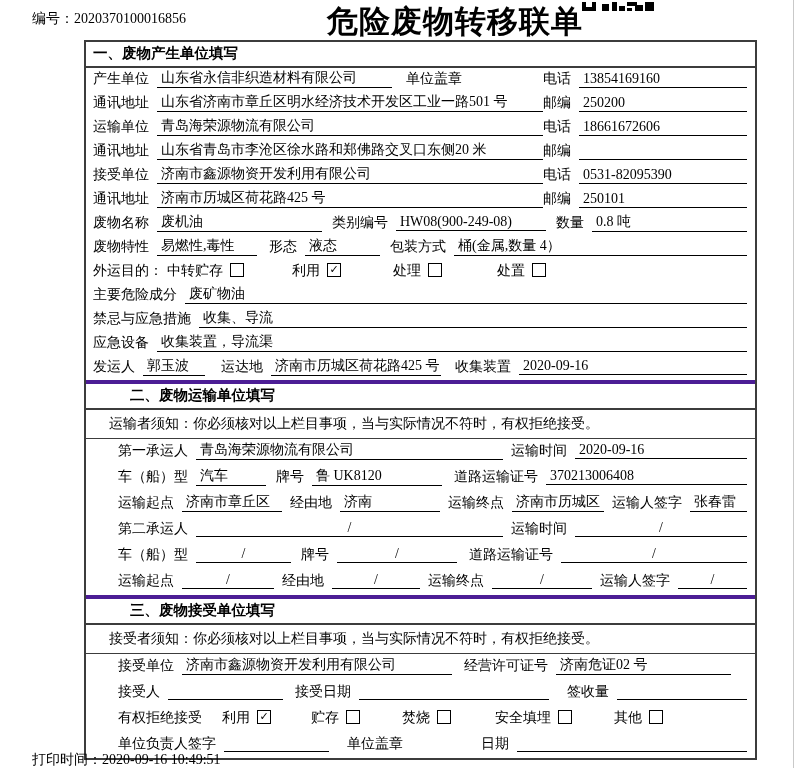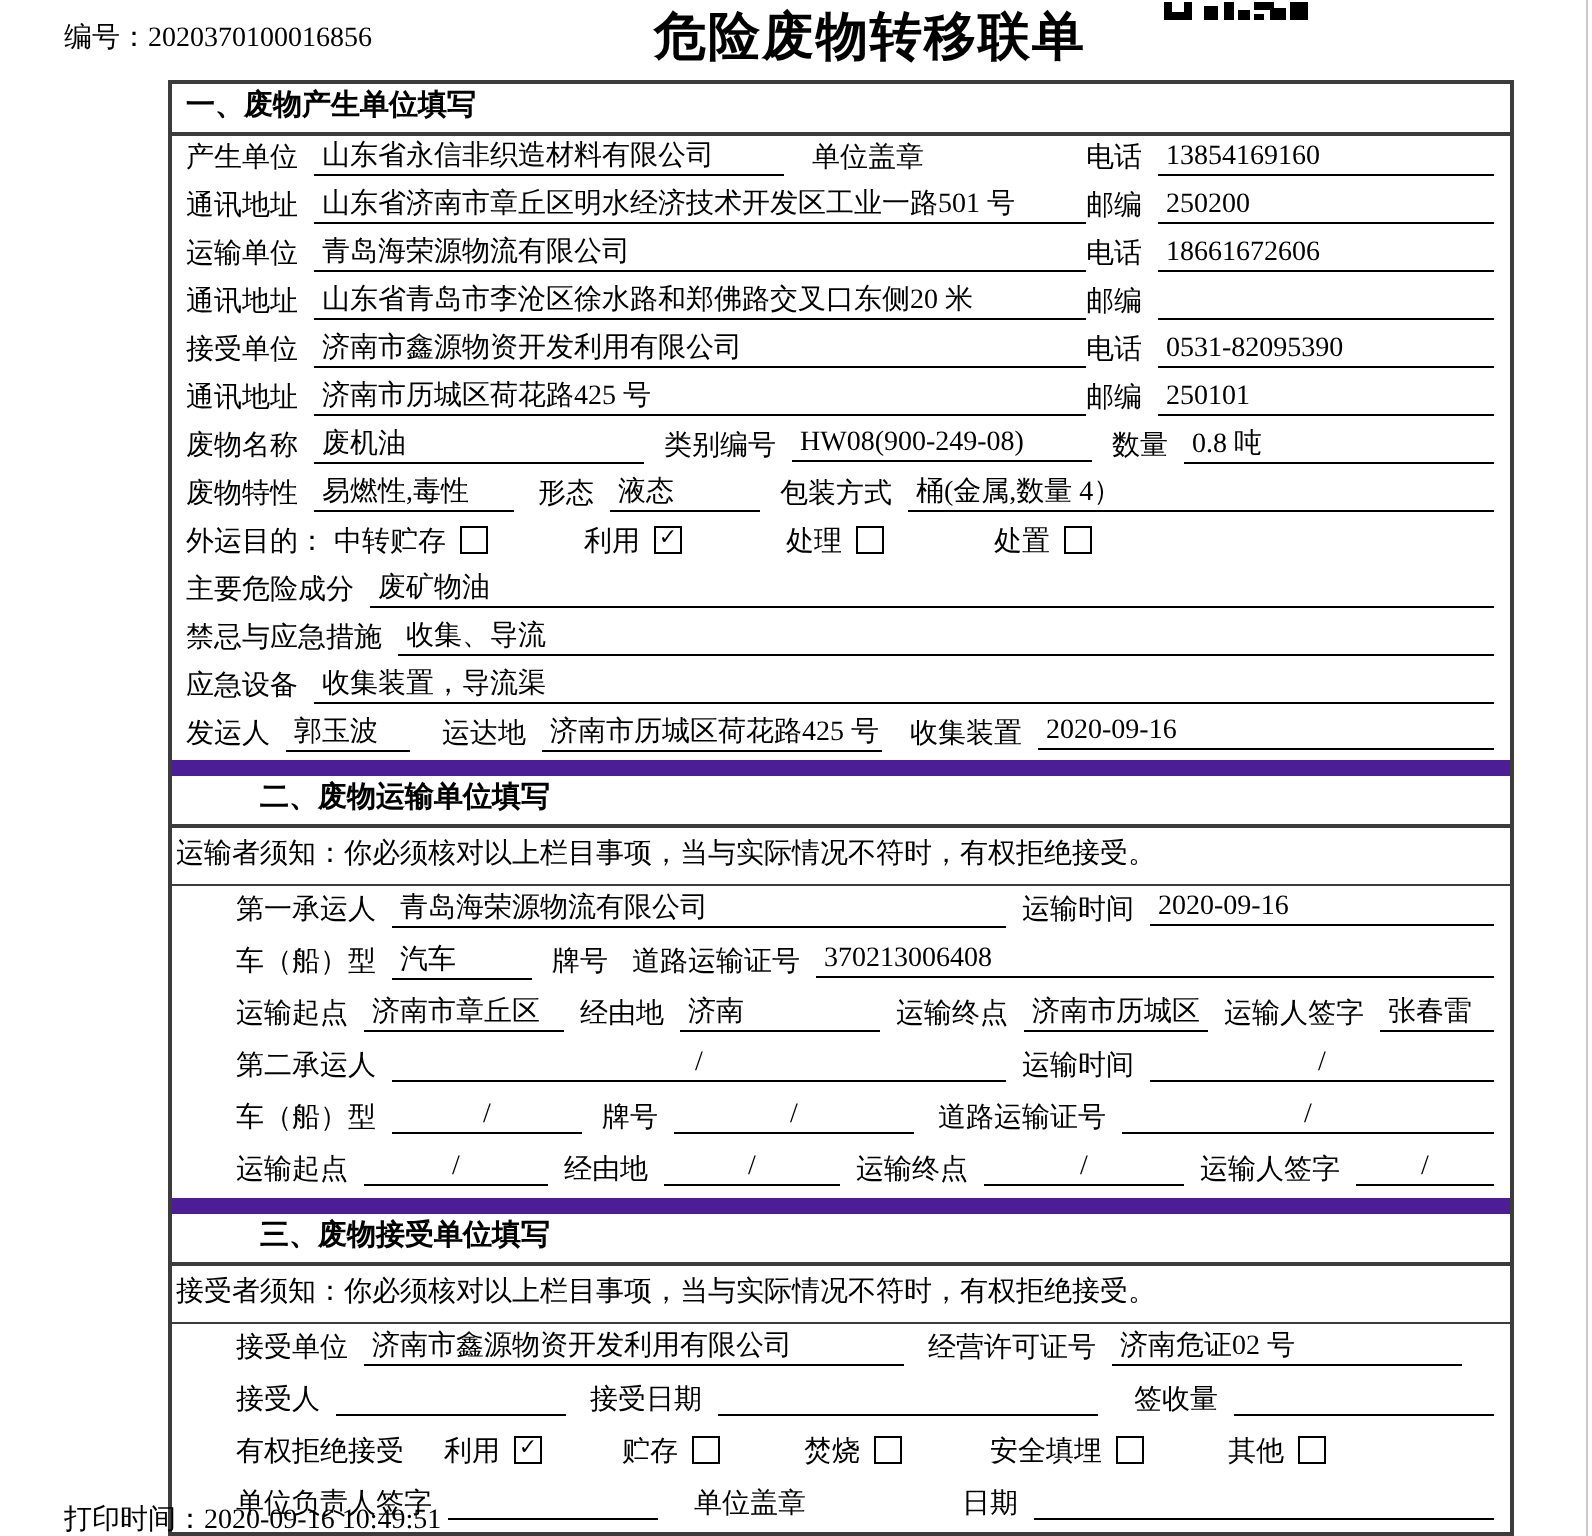--- a/index.html
+++ b/index.html
@@ -5,27 +5,27 @@
   html,body{margin:0;padding:0;}
   body{
     width:796px;height:768px;background:#ffffff;color:#000;
     font-family:"Liberation Serif","DejaVu Serif",serif;
     font-size:14px;position:relative;overflow:hidden;
   }
   .page-edge{position:absolute;right:2px;top:0;width:1px;height:768px;background:#c9c9c9;}
   
   .hdr{position:relative;height:38px;}
   .serial{position:absolute;left:32px;top:10px;white-space:nowrap;}
-  .form-title{position:absolute;left:327px;top:1px;font-size:26px;font-weight:bold;letter-spacing:1px;white-space:nowrap;}
+  .form-title{position:absolute;left:327px;top:1px;font-size:31px;font-weight:bold;letter-spacing:1px;white-space:nowrap;}
   .qr{position:absolute;left:582px;top:0;}
   
   .tbl{position:absolute;left:84px;top:40px;width:673px;border:2px solid #3c3c3c;background:#fff;box-sizing:border-box;}
   .sec-h{height:24px;line-height:23px;font-weight:bold;padding-left:7px;border-bottom:2px solid #3c3c3c;font-size:14.5px;}
-  .sec-h.mid{border-top:8px solid #4c1d95;padding-left:44px;}
-  .note{height:28px;line-height:27px;padding-left:2px;border-bottom:1px solid #3c3c3c;white-space:nowrap;}
+  .sec-h.mid{border-top:4px solid #4c1d95;padding-left:44px;}
+  .note{height:28px;line-height:27px;padding-left:23px;border-bottom:1px solid #3c3c3c;white-space:nowrap;}
   .row{display:flex;align-items:center;padding:0 8px 3px 7px;box-sizing:border-box;}
   .sec1 .row{height:24px;}
   .sec2 .row,.sec3 .row{height:26px;padding-left:32px;}
   .lbl{white-space:nowrap;flex:0 0 auto;}
   .val{border-bottom:1px solid #000;white-space:nowrap;padding:0 4px;margin-left:8px;min-height:17px;box-sizing:border-box;flex:0 0 auto;overflow:hidden;}
   .grow{flex:1 1 auto;}
   .sp{flex:1 1 auto;}
   .ctr{text-align:center;}
   .rgroup{flex:0 0 204px;display:flex;align-items:flex-end;}
   .rgroup .val{flex:1 1 auto;}
@@ -167,20 +167,21 @@
     <div class="row">
       <span class="lbl">第一承运人</span>
       <span class="val grow">青岛海荣源物流有限公司</span>
       <span class="lbl" style="margin-left:8px">运输时间</span>
       <span class="val" style="width:172px">2020-09-16</span>
     </div>
     <div class="row">
       <span class="lbl">车（船）型</span>
       <span class="val" style="width:70px">汽车</span>
       <span class="lbl" style="margin-left:10px">牌号</span>
+      <span class="val" style="width:130px">鲁 UK8120</span>
       <span class="lbl" style="margin-left:12px">道路运输证号</span>
       <span class="val grow">370213006408</span>
     </div>
     <div class="row">
       <span class="lbl">运输起点</span>
       <span class="val" style="width:100px">济南市章丘区</span>
       <span class="lbl" style="margin-left:8px">经由地</span>
       <span class="val" style="width:100px">济南</span>
       <span class="lbl" style="margin-left:8px">运输终点</span>
       <span class="val" style="width:92px">济南市历城区</span>

